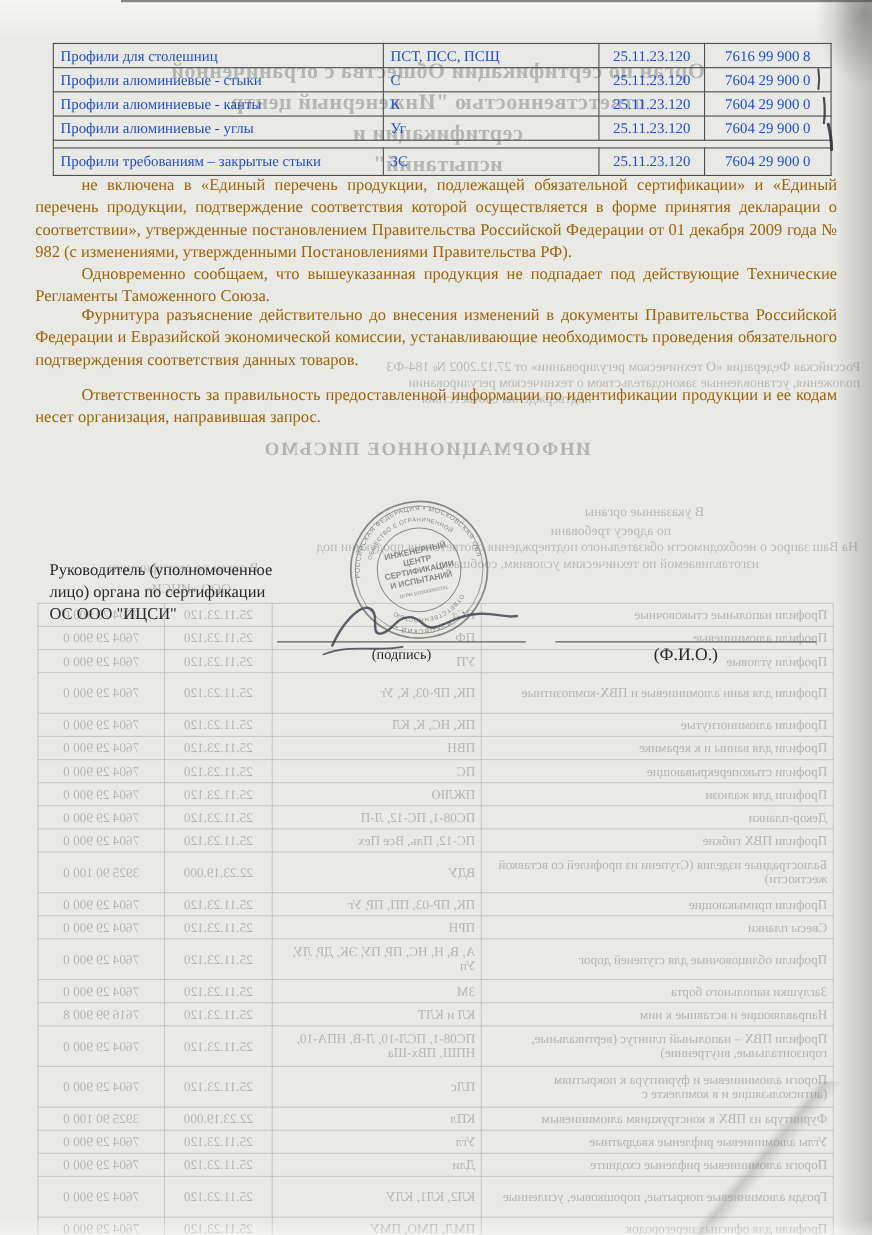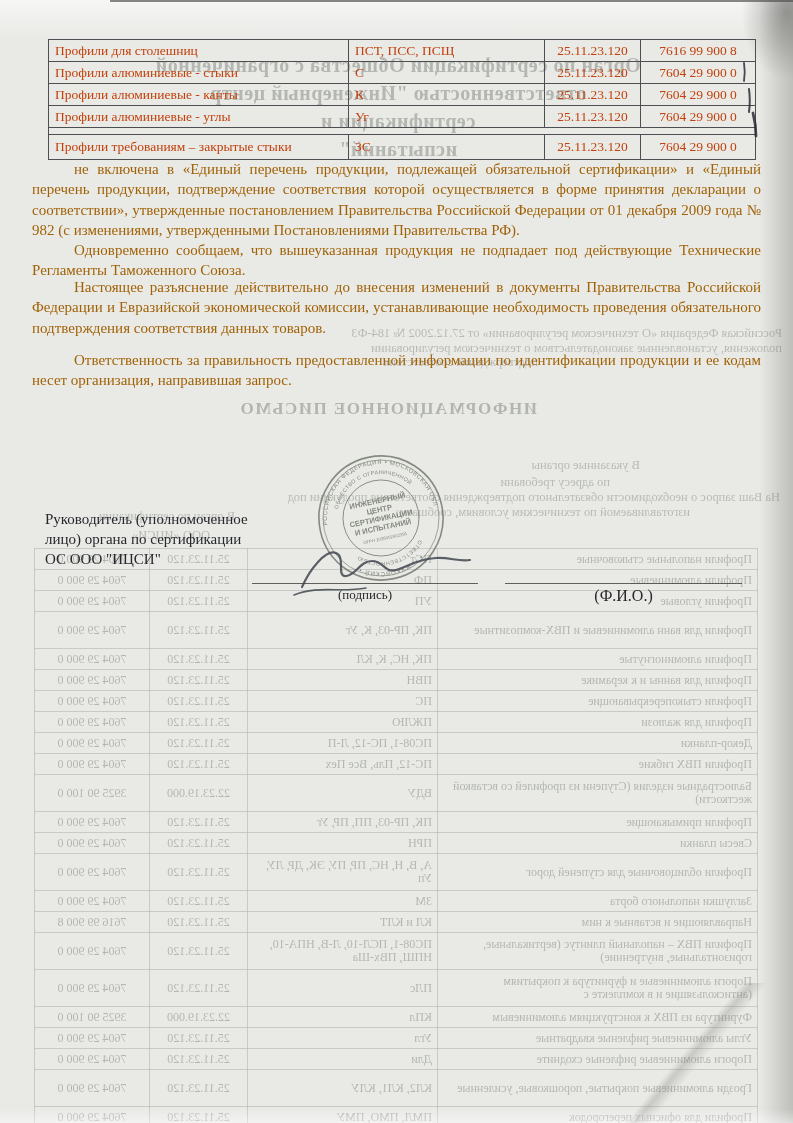--- a/index.html
+++ b/index.html
@@ -35,21 +35,21 @@
   .bleed-frag { position:absolute; font-size:12.5px; white-space:nowrap; overflow:hidden; color:#676d67; }
   .bleed-table { position:absolute; left:35px; top:548px; width:723px;
     border-collapse:collapse; font-size:12px; line-height:13px; color:#5c625c; table-layout:fixed; }
   .bleed-table td { border:1px solid rgba(95,100,95,.62); padding:1px 5px;
     height:18px; overflow:hidden; }
   .bleed-table tr.tall td { height:34px; }
   .bleed-table td.num { text-align:center; white-space:nowrap; }
 
   
   .doc-table { position:absolute; left:48px; top:39px; width:707px;
-    border-collapse:collapse; font-size:13.5px; color:#c2410c; z-index:3; table-layout:fixed; }
+    border-collapse:collapse; font-size:13.5px; color:#1d4ed8; z-index:3; table-layout:fixed; }
   .doc-table td { border:1px solid #4c4e52; padding:1px 6px; height:19px;
     white-space:nowrap; overflow:hidden; }
   .doc-table td.num { text-align:center; padding:1px 2px; }
   .doc-table tr.gap td { height:4px; border-top:1px solid #4c4e52; border-bottom:1px solid #4c4e52; }
   .doc-table tr.last td { height:22px; }
 
   
   .para { position:absolute; left:32px; width:729px; text-align:justify;
     font-size:15px; line-height:20.3px; text-indent:42px; color:#a16207; z-index:3; }
   #p1 { top:159px; } #p2 { top:240px; } #p3 { top:277px; } #p4 { top:350px; }
@@ -285,21 +285,21 @@
           <td class="">Профили требованиям  – закрытые стыки</td>
           <td class="">ЗС</td>
           <td class="num">25.11.23.120</td>
           <td class="num">7604 29 900 0</td>
         </tr>
       </tbody>
   </table>
 
   <div class="para" id="p1">не включена в «Единый перечень продукции, подлежащей обязательной сертификации» и «Единый перечень продукции, подтверждение соответствия которой осуществляется в форме принятия декларации о соответствии», утвержденные  постановлением Правительства Российской Федерации от 01 декабря 2009 года № 982 (с изменениями, утвержденными Постановлениями Правительства РФ).</div>
   <div class="para" id="p2">Одновременно сообщаем, что вышеуказанная продукция не подпадает под действующие Технические Регламенты Таможенного Союза.</div>
-  <div class="para" id="p3">Настоящее разъяснение действительно до внесения изменений в документы Правительства Российской Федерации и Евразийской экономической комиссии, устанавливающие необходимость проведения обязательного подтверждения соответствия данных товаров.</div>
+  <div class="para" id="p3">Фурнитура разъяснение действительно до внесения изменений в документы Правительства Российской Федерации и Евразийской экономической комиссии, устанавливающие необходимость проведения обязательного подтверждения соответствия данных товаров.</div>
   <div class="para" id="p4">Ответственность за правильность предоставленной информации по идентификации продукции и ее кодам несет организация, направившая запрос.</div>
 
   <div class="role-block">
     <div>Руководитель (уполномоченное</div>
     <div>лицо) органа по сертификации</div>
     <div>ОС ООО "ИЦСИ"</div>
   </div>
 
   <svg class="stamp-svg" viewBox="0 0 160 160">
     <g transform="rotate(-12 78 78)" fill="none" stroke="#70766a" opacity="0.82">

